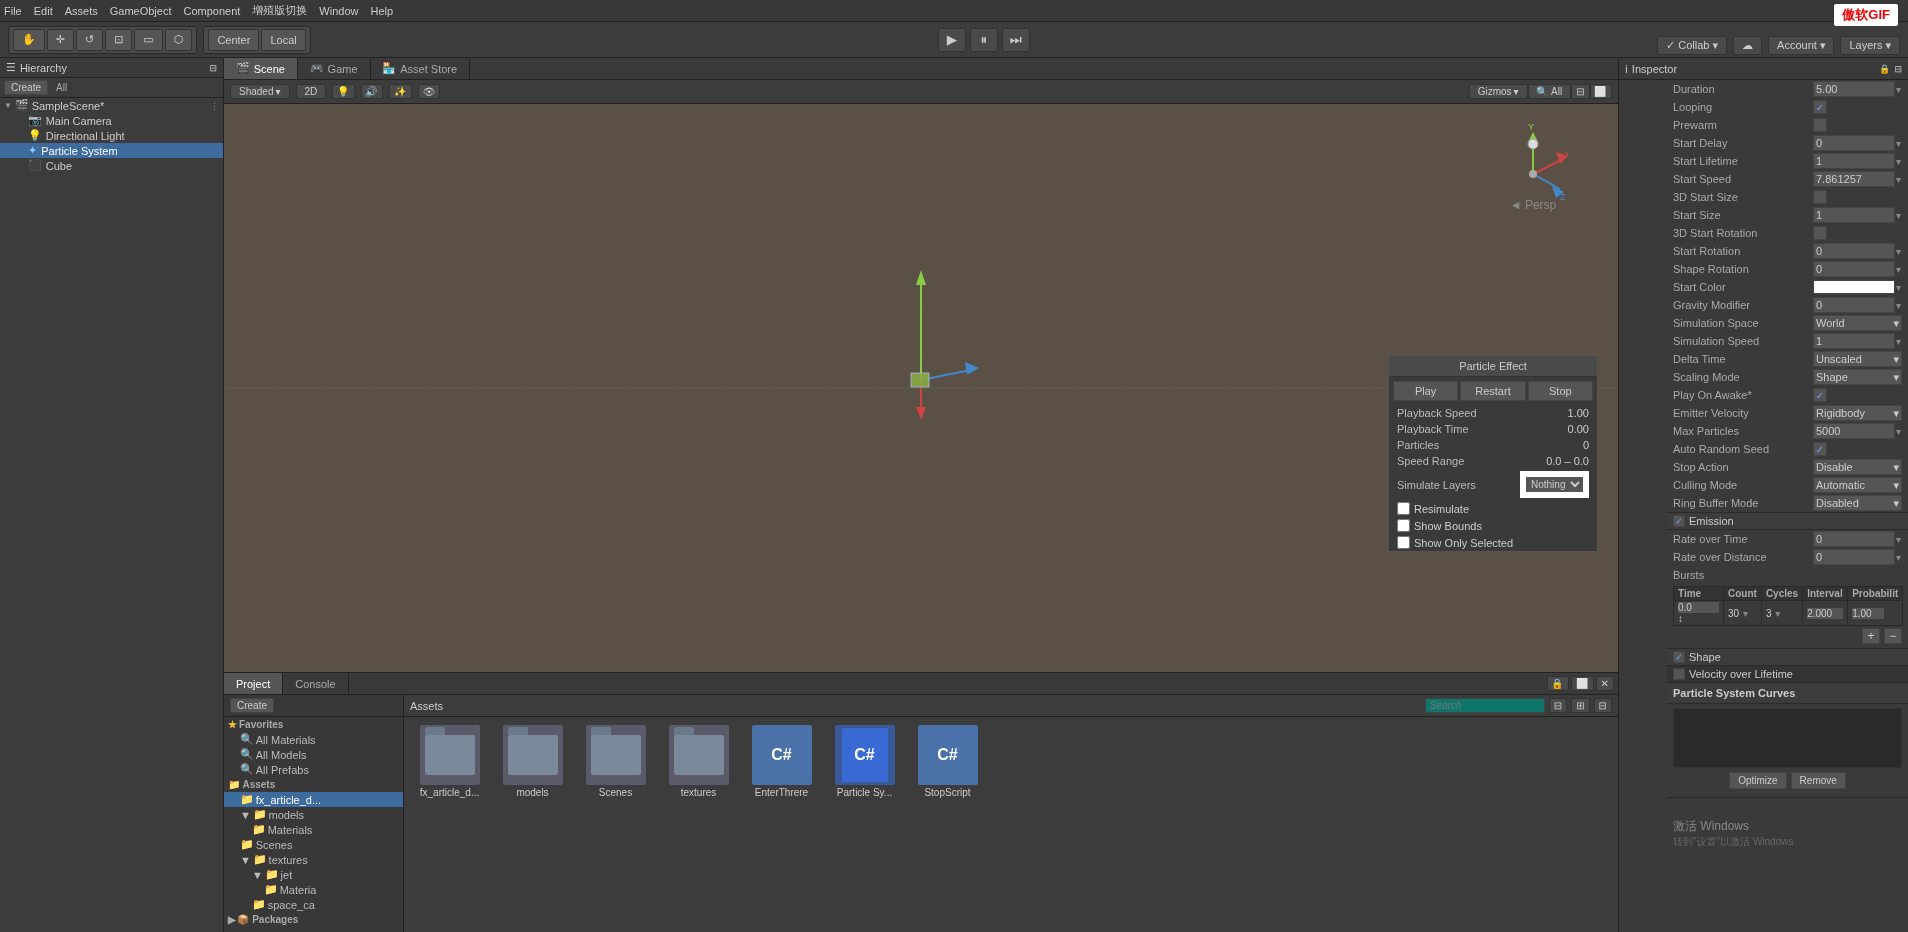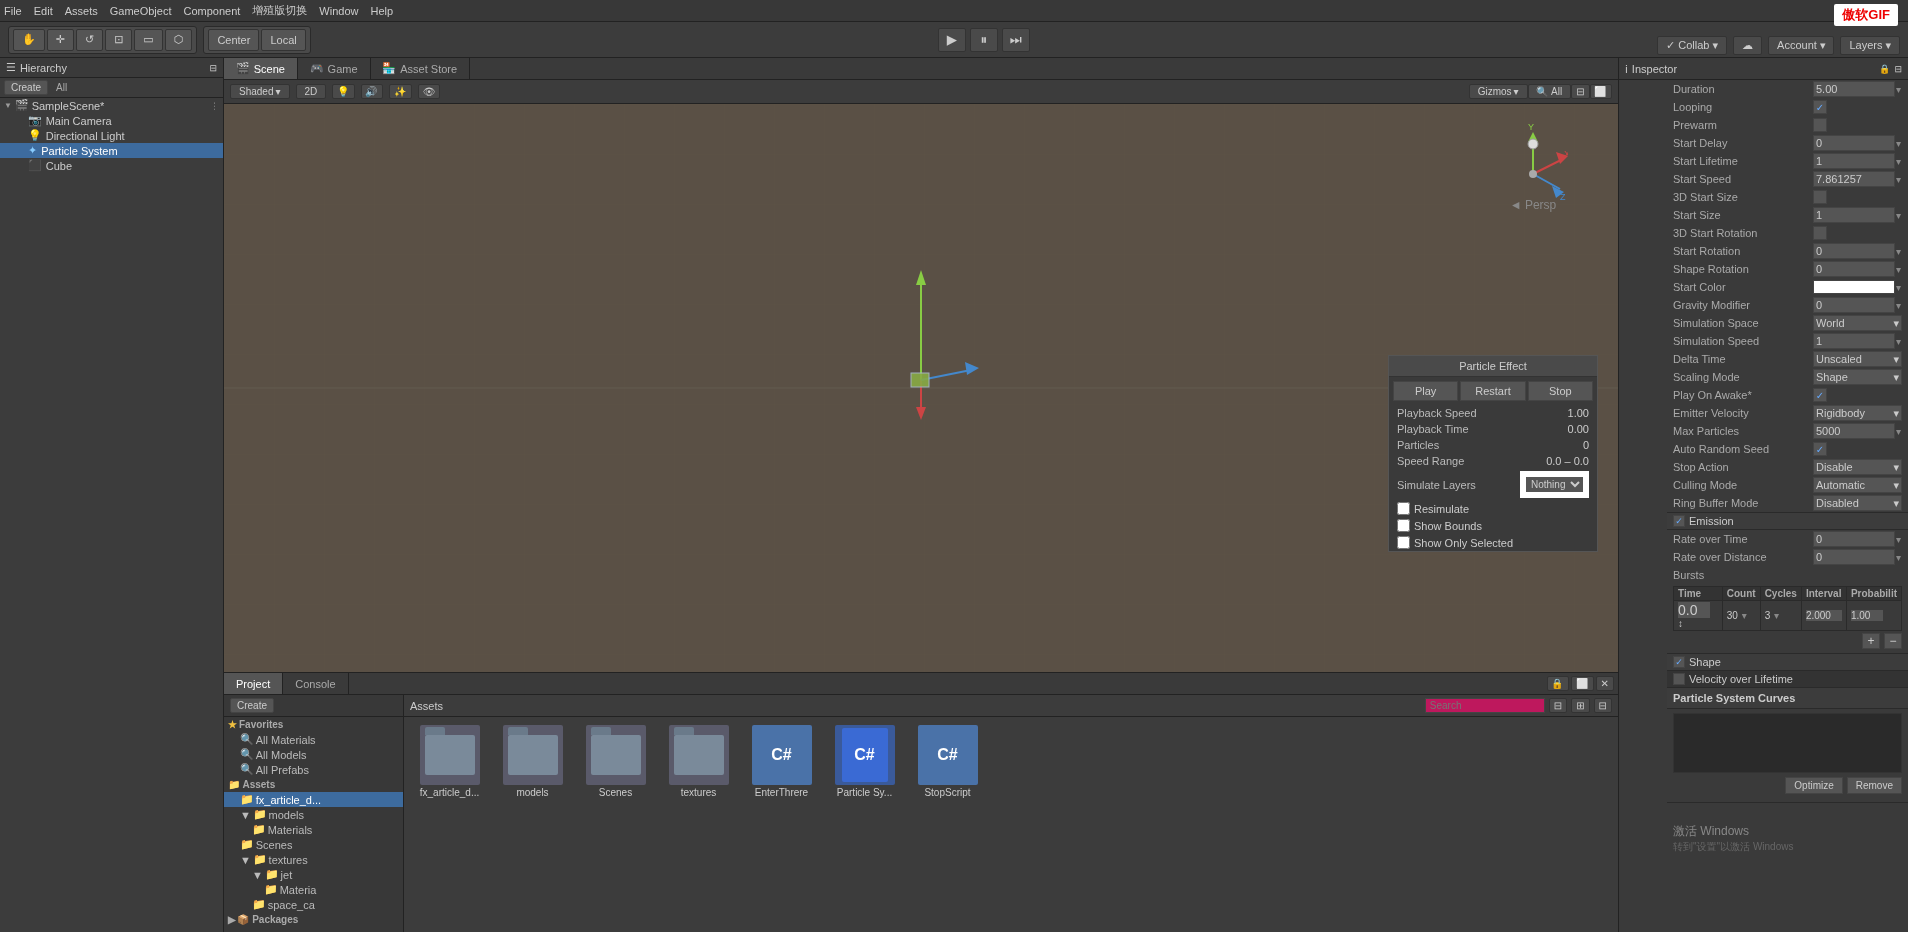--- a/index.html
+++ b/index.html
@@ -100,21 +100,21 @@
     .section-checkbox { width: 12px; height: 12px; background: #555; border: 1px solid #444; display: inline-flex; align-items: center; justify-content: center; }
     .section-checkbox.checked::after { content: '✓'; font-size: 9px; color: #6af; }
 
     .bursts-table { width: 100%; border-collapse: collapse; font-size: 10px; }
     .bursts-table th { background: #333; color: #aaa; padding: 1px 4px; border: 1px solid #2a2a2a; text-align: left; }
     .bursts-table td { padding: 1px 4px; border: 1px solid #2a2a2a; color: #ccc; }
     .bursts-table td input { background: #555; border: none; color: #ccc; font-size: 10px; width: 30px; }
 
     .inspector-curves { padding: 4px 6px; }
     .curves-area { background: #2a2a2a; height: 60px; border: 1px solid #333; }
-    .curves-btns { display: flex; gap: 4px; justify-content: flex-end; padding: 4px 0; }
+    .curves-btns { display: flex; gap: 4px; justify-content: center; padding: 4px 0; }
     .curves-btn { background: #555; border: 1px solid #444; color: #ccc; font-size: 10px; padding: 2px 8px; cursor: pointer; }
 
     
     .grid-overlay { position: absolute; top: 0; left: 0; width: 100%; height: 100%; pointer-events: none; }
 
     .arrow-btn { background: none; border: none; color: #888; cursor: pointer; font-size: 10px; padding: 0 1px; }
 
     .inspector-scroll { overflow-y: auto; flex: 1; padding-left: 48px; }
 
     .small-icon-btn { background: #4a4a4a; border: 1px solid #333; color: #ccc; font-size: 10px; padding: 1px 4px; cursor: pointer; border-radius: 2px; }
@@ -414,21 +414,21 @@
             <span>▶</span>
             <span>📦</span>
             <span>Packages</span>
           </div>
         </div>
 
         <div id="assets-area">
           <div id="assets-toolbar">
             <span>Assets</span>
             <div style="margin-left:auto;display:flex;align-items:center;gap:4px;">
-              <input type="text" style="background: #be185d; border: 1px solid rgb(68, 68, 68); color: rgb(204, 204, 204); font-size: 10px; padding: 1px 4px; width: 120px;" placeholder="Search">
+              <input type="text" style="background: #0f766e; border: 1px solid rgb(68, 68, 68); color: rgb(204, 204, 204); font-size: 10px; padding: 1px 4px; width: 120px; font-style: italic;" placeholder="Search">
               <button class="small-icon-btn">⊟</button>
               <button class="small-icon-btn">⊞</button>
               <button class="small-icon-btn">⊟</button>
             </div>
           </div>
           <div id="assets-grid">
 
             <div class="asset-item">
               <div class="asset-icon">
                 <div class="folder-icon" style="background:#7a8a9a;"></div>
@@ -694,21 +694,21 @@
                 <th>Time</th>
                 <th>Count</th>
                 <th>Cycles</th>
                 <th>Interval</th>
                 <th>Probabilit</th>
               </tr>
             </thead>
             <tbody>
               <tr>
                 <td>
-                  <input type="text" value="0.0" style="width: 32px; background: rgb(85, 85, 85); border: none; color: rgb(204, 204, 204); font-size: 14px;">
+                  <input type="text" value="0.0" style="width: 41px; background: rgb(85, 85, 85); border: none; color: rgb(204, 204, 204); font-size: 10px;">
                   <span>↕</span>
                 </td>
                 <td>
                   <span>30</span>
                   <button class="arrow-btn">▾</button>
                 </td>
                 <td>
                   <span>3</span>
                   <button class="arrow-btn">▾</button>
                 </td>

